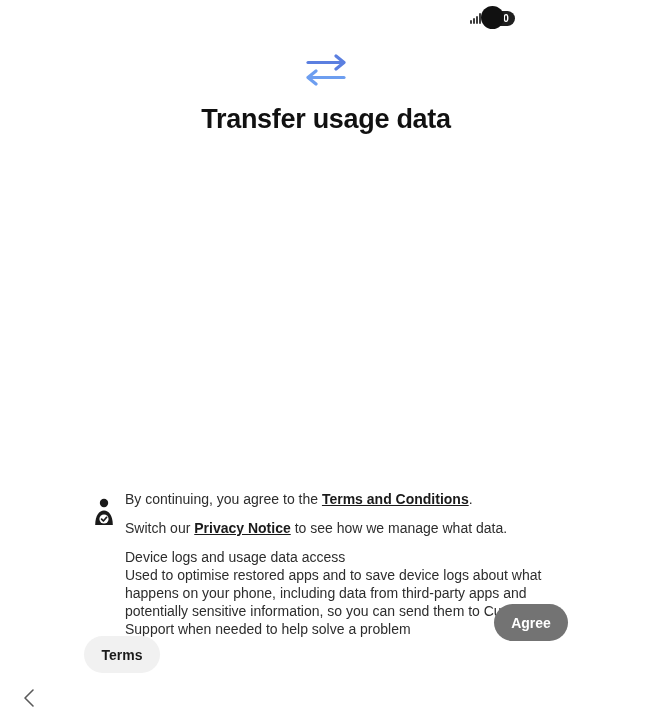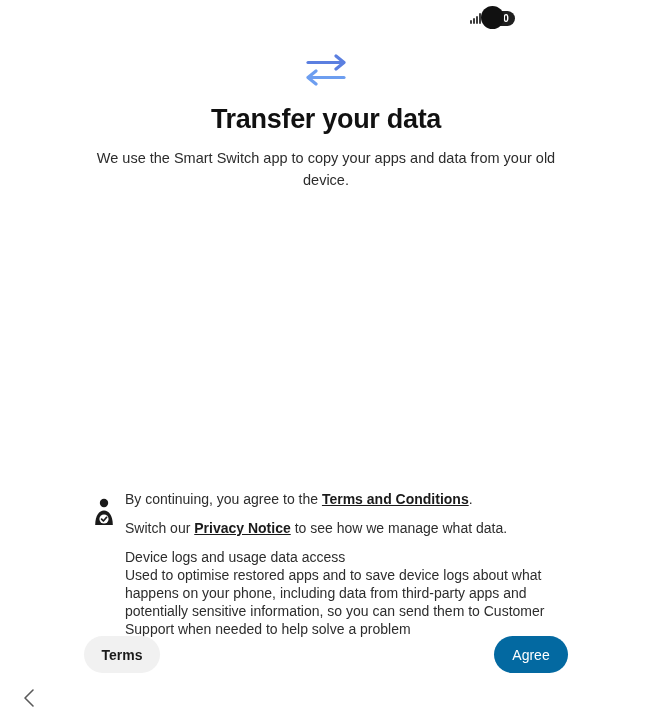--- a/index.html
+++ b/index.html
@@ -144,29 +144,29 @@
     border: none;
     font-family: "Liberation Sans", sans-serif;
     font-size: 14px;
     font-weight: bold;
     color: #1b1b1b;
     cursor: pointer;
   }
   .agree-button {
     position: absolute;
     left: 494px;
-    top: 636px;
+    top: 604px;
     width: 74px;
     height: 37px;
     border-radius: 19px;
-    background: #0369a1;
+    background: #737373;
     border: none;
     font-family: "Liberation Sans", sans-serif;
     font-size: 14px;
-    font-weight: normal;
+    font-weight: bold;
     color: #ffffff;
     cursor: pointer;
   }
 
   
   .back-nav {
     position: absolute;
     left: 18px;
     bottom: 14px;
     width: 24px;
@@ -190,22 +190,21 @@
   </div>
 </div>
 
 <div class="hero">
   <svg class="transfer-icon" viewBox="0 0 40 36">
     <path d="M30 4 L38 10.5 L30 17" fill="none" stroke="#5b7fe0" stroke-width="3.2" stroke-linecap="round" stroke-linejoin="round"></path>
     <path d="M37 10.5 L10 10.5 L2 10.5" fill="none" stroke="#5b7fe0" stroke-width="3.2" stroke-linecap="round"></path>
     <path d="M10 19 L2 25.5 L10 32" fill="none" stroke="#6d9ef0" stroke-width="3.2" stroke-linecap="round" stroke-linejoin="round"></path>
     <path d="M3 25.5 L30 25.5 L38 25.5" fill="none" stroke="#6d9ef0" stroke-width="3.2" stroke-linecap="round"></path>
   </svg>
-  <h1 class="page-title">Transfer your data</h1>
-  <p class="page-subtitle">We use the Smart Switch app to copy your apps and data from your old device.</p>
+  <h1 class="page-title">Transfer usage data</h1>
 </div>
 
 <div class="legal">
   <svg class="legal-icon" viewBox="0 0 24 28">
     <circle cx="12" cy="5" r="4.2" fill="#1a1a1a"></circle>
     <path d="M3.2 27 C3.2 17.6 7.2 12.5 12 12.5 C16.8 12.5 20.8 17.6 20.8 27 Z" fill="#1a1a1a"></path>
     <circle cx="12" cy="21" r="4.6" fill="#ffffff"></circle>
     <path d="M9.6 21.2 L11.4 23 L14.6 19.3" fill="none" stroke="#1a1a1a" stroke-width="1.7" stroke-linecap="round" stroke-linejoin="round"></path>
   </svg>
 

